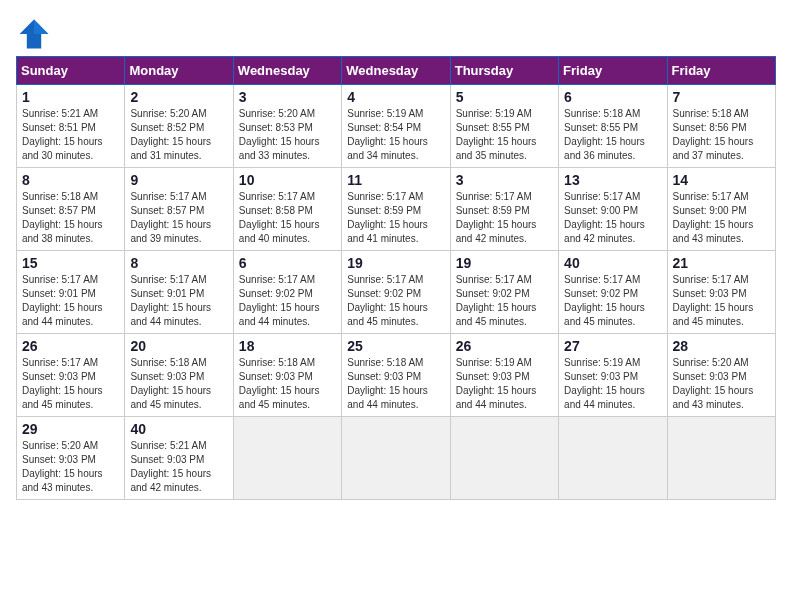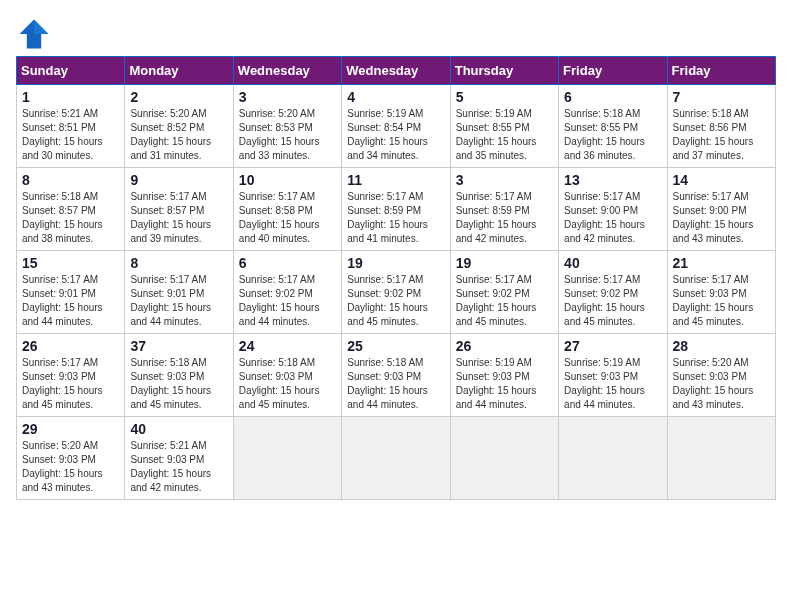--- a/index.html
+++ b/index.html
@@ -273,28 +273,28 @@
       </tr>
       <tr>
         <td>
           <span class="day-number">26</span>
           <div class="day-info" style="white-space: pre-line;">Sunrise: 5:17 AM
 Sunset: 9:03 PM
 Daylight: 15 hours
 and 45 minutes.</div>
         </td>
         <td>
-          <span class="day-number">37</span>
-          <div class="day-info" style="white-space: pre-line;">Sunrise: 5:18 AM
-Sunset: 9:03 PM
-Daylight: 15 hours
-and 45 minutes.</div>
-        </td>
-        <td>
-          <span class="day-number">24</span>
+          <span class="day-number">20</span>
+          <div class="day-info" style="white-space: pre-line;">Sunrise: 5:18 AM
+Sunset: 9:03 PM
+Daylight: 15 hours
+and 45 minutes.</div>
+        </td>
+        <td>
+          <span class="day-number">18</span>
           <div class="day-info" style="white-space: pre-line;">Sunrise: 5:18 AM
 Sunset: 9:03 PM
 Daylight: 15 hours
 and 45 minutes.</div>
         </td>
         <td>
           <span class="day-number">25</span>
           <div class="day-info" style="white-space: pre-line;">Sunrise: 5:18 AM
 Sunset: 9:03 PM
 Daylight: 15 hours

